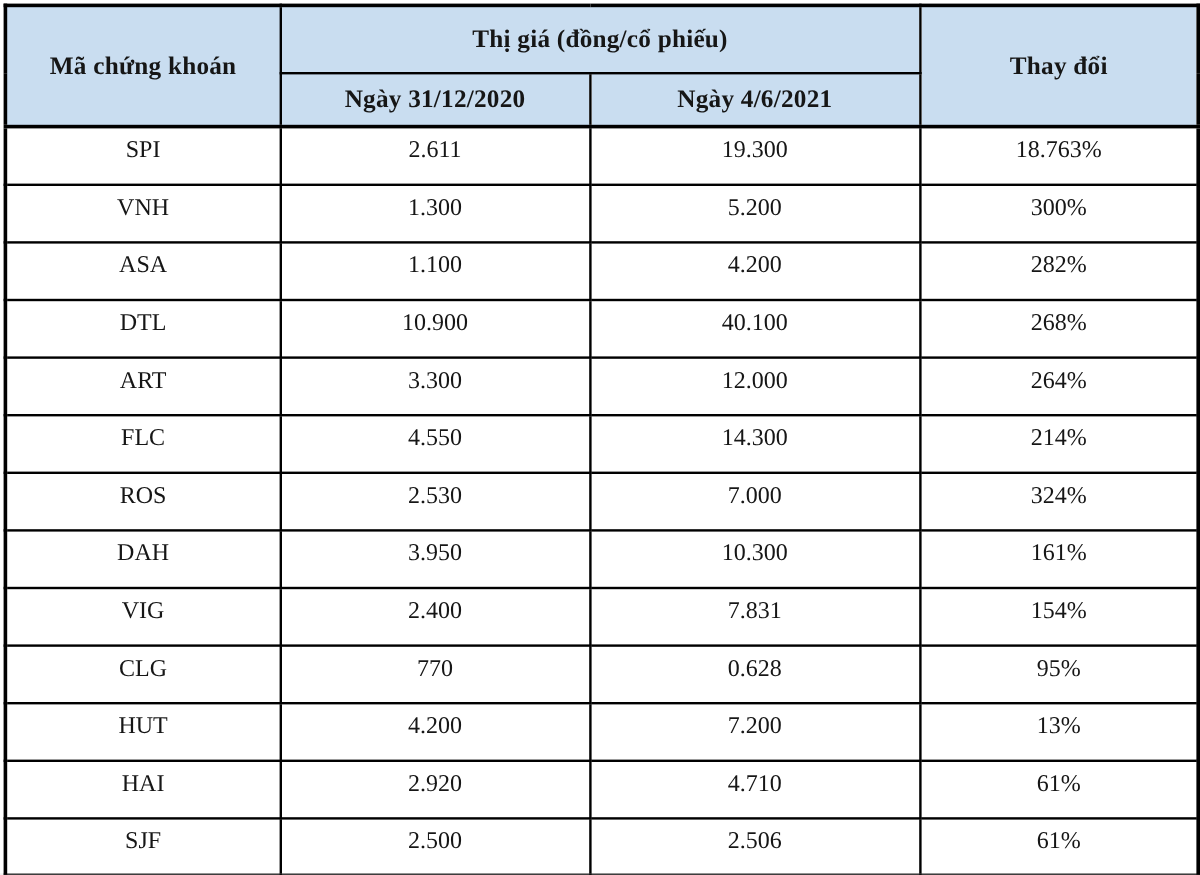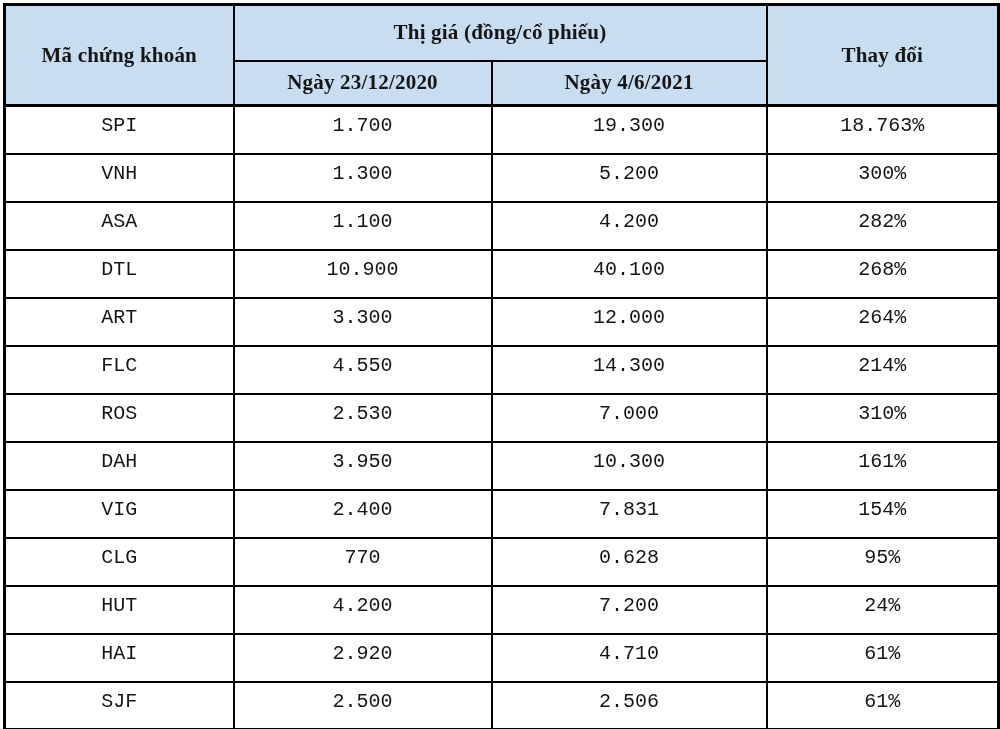--- a/index.html
+++ b/index.html
@@ -44,49 +44,48 @@
     font-size: 21px;
     letter-spacing: 0.2px;
   }
   .stock-table thead { border-bottom: 3px solid #000000; }
   .stock-table thead tr.group-row th { height: 56px; }
   .stock-table thead tr.date-row th { height: 45px; }
   .stock-table tbody td {
     font-size: 20px;
     height: 48px;
     padding-bottom: 9px;
-    font-family: Liberation Mono, monospace;
   }
 </style>
 </head>
 <body>
 
 <div class="page">
   <table class="stock-table">
     <colgroup>
       <col class="c1">
         <col class="c2">
         <col class="c3">
         <col class="c4">
     </colgroup>
     <thead>
       <tr class="group-row">
         <th rowspan="2">Mã chứng khoán</th>
         <th colspan="2">Thị giá (đồng/cổ phiếu)</th>
         <th rowspan="2">Thay đổi</th>
       </tr>
       <tr class="date-row">
-        <th>Ngày 23/12/2020</th>
+        <th>Ngày 31/12/2020</th>
         <th>Ngày 4/6/2021</th>
       </tr>
     </thead>
     <tbody>
       <tr>
         <td>SPI</td>
-        <td>1.700</td>
+        <td>2.611</td>
         <td>19.300</td>
         <td>18.763%</td>
       </tr>
       <tr>
         <td>VNH</td>
         <td>1.300</td>
         <td>5.200</td>
         <td>300%</td>
       </tr>
       <tr>
@@ -110,21 +109,21 @@
       <tr>
         <td>FLC</td>
         <td>4.550</td>
         <td>14.300</td>
         <td>214%</td>
       </tr>
       <tr>
         <td>ROS</td>
         <td>2.530</td>
         <td>7.000</td>
-        <td>310%</td>
+        <td>324%</td>
       </tr>
       <tr>
         <td>DAH</td>
         <td>3.950</td>
         <td>10.300</td>
         <td>161%</td>
       </tr>
       <tr>
         <td>VIG</td>
         <td>2.400</td>
@@ -134,21 +133,21 @@
       <tr>
         <td>CLG</td>
         <td>770</td>
         <td>0.628</td>
         <td>95%</td>
       </tr>
       <tr>
         <td>HUT</td>
         <td>4.200</td>
         <td>7.200</td>
-        <td>24%</td>
+        <td>13%</td>
       </tr>
       <tr>
         <td>HAI</td>
         <td>2.920</td>
         <td>4.710</td>
         <td>61%</td>
       </tr>
       <tr>
         <td>SJF</td>
         <td>2.500</td>

